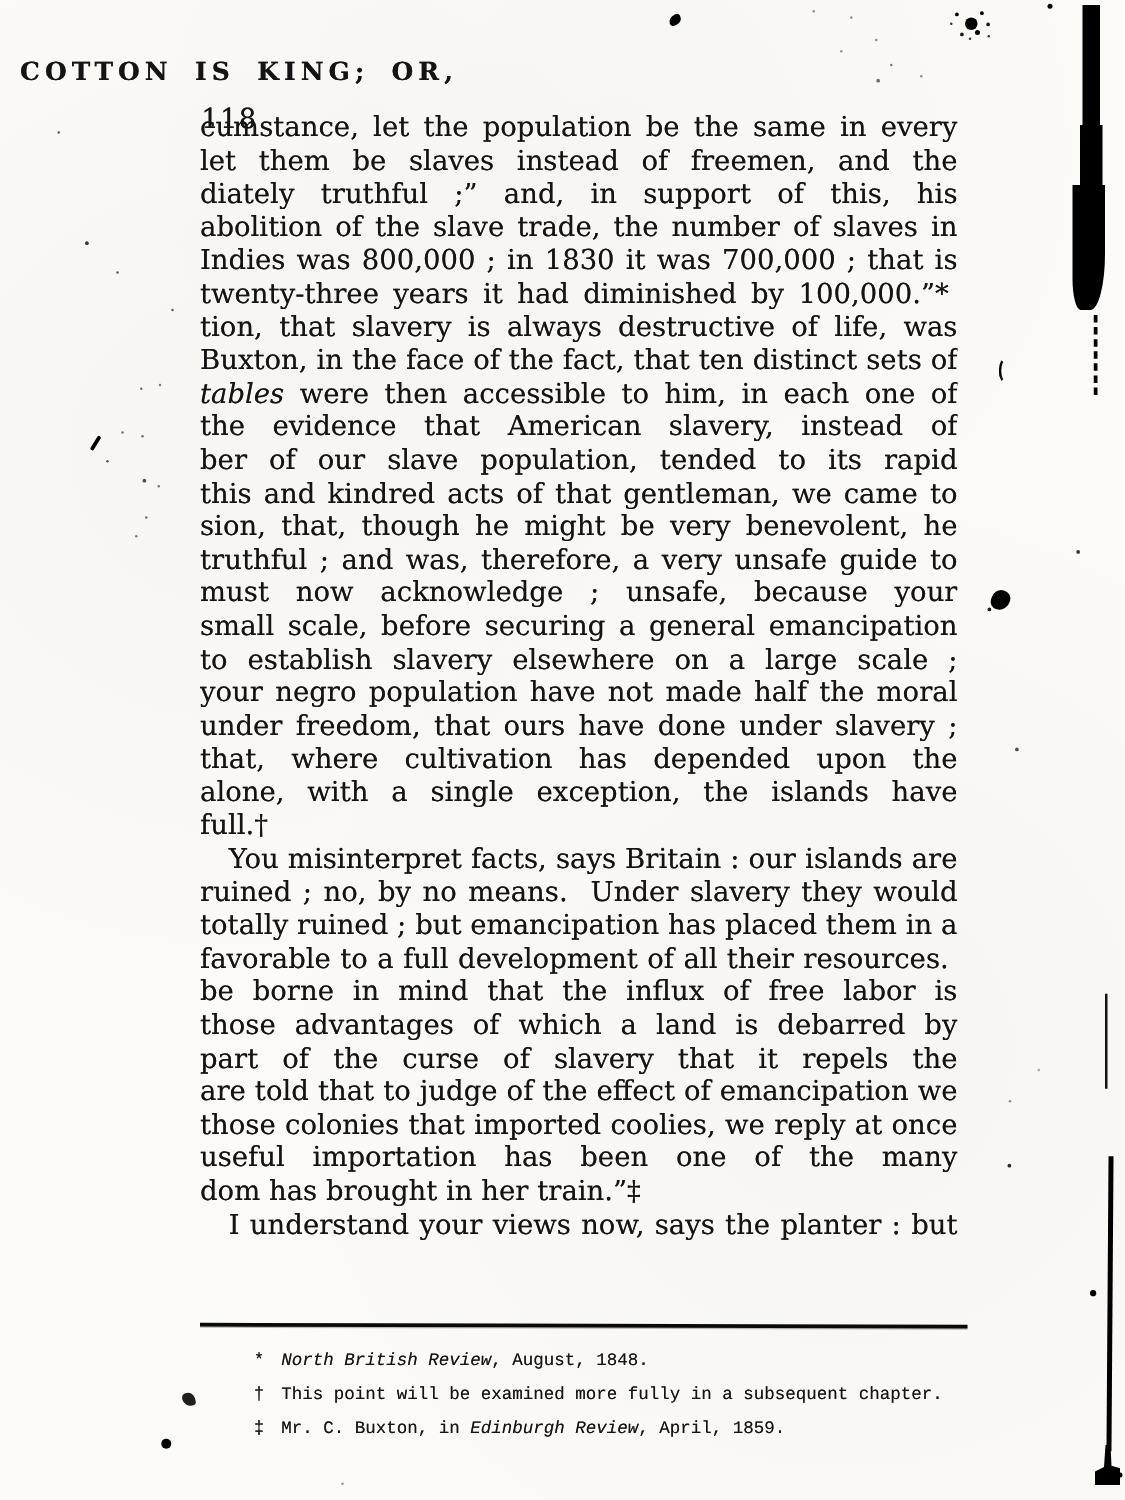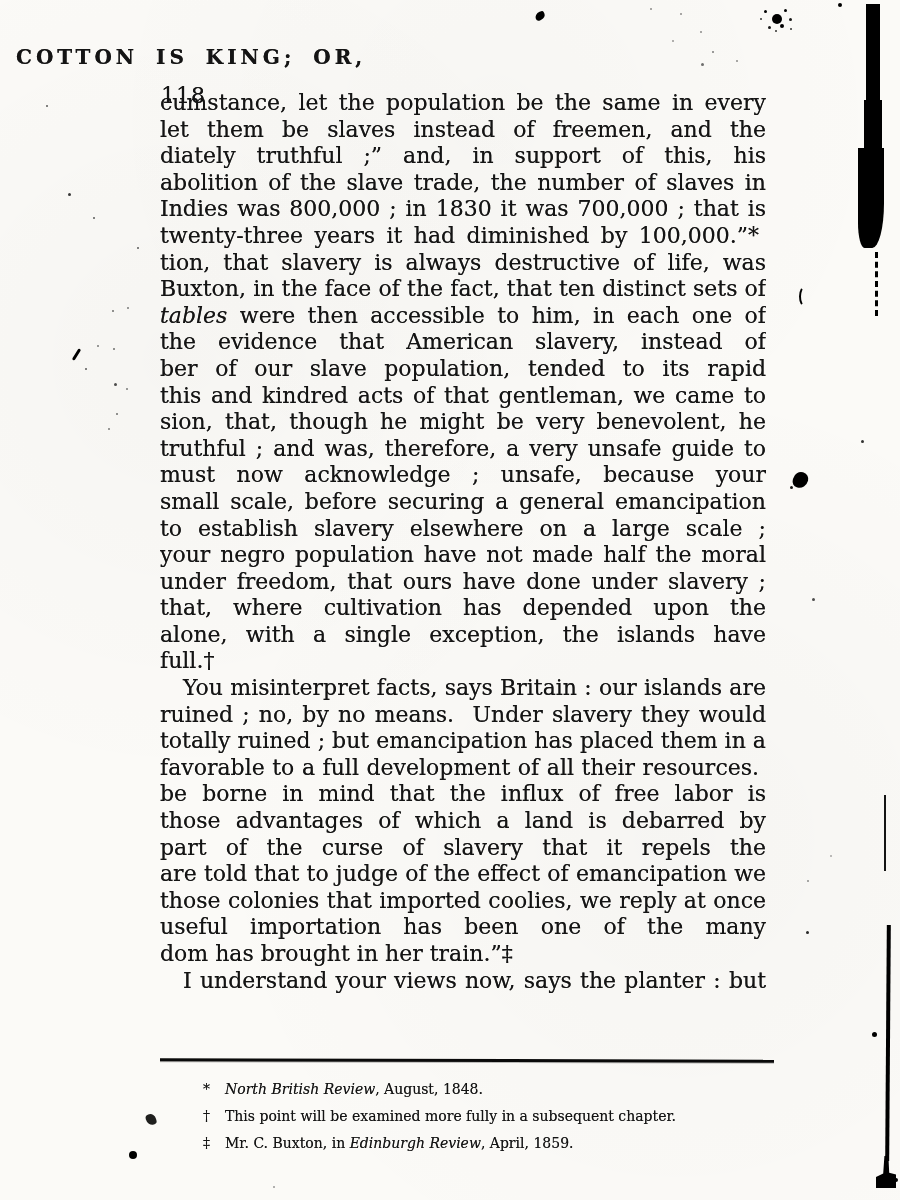--- a/index.html
+++ b/index.html
@@ -44,21 +44,21 @@
   .fn-rule{
     position:absolute;left:160px;top:1059px;width:614px;height:3px;
     background:#0a0a0a;transform:rotate(0.15deg);
     box-shadow:0 1px 0 rgba(0,0,0,.25);
   }
   .footnotes{
     position:absolute;left:203px;top:1076px;width:570px;
     font-size:14px;
     text-shadow:0 0 0.4px rgba(0,0,0,.6);
   }
-  .fn{height:27px;line-height:27px;white-space:nowrap;overflow:hidden;}
+  .fn{height:27px;line-height:27px;white-space:nowrap;overflow:hidden;font-family:Liberation Mono, monospace;}
   .fn-marker{display:inline-block;width:22px;}
   
   .art{position:absolute;background:#000;}
   .a-bar1{left:866px;top:4px;width:14px;height:98px;}
   .a-bar2{left:864px;top:100px;width:18px;height:50px;}
   .a-bar3{left:858px;top:148px;width:26px;height:100px;border-radius:0 0 45% 25%;}
   .a-dash{left:875px;top:252px;width:0;height:64px;background:none;border-left:3px dashed #000;}
   .a-line1{left:884px;top:795px;width:2px;height:76px;opacity:.92;}
   .a-line2{left:886px;top:925px;width:4px;height:236px;transform:rotate(0.4deg);}
   .a-foot{left:876px;top:1156px;width:20px;height:32px;

